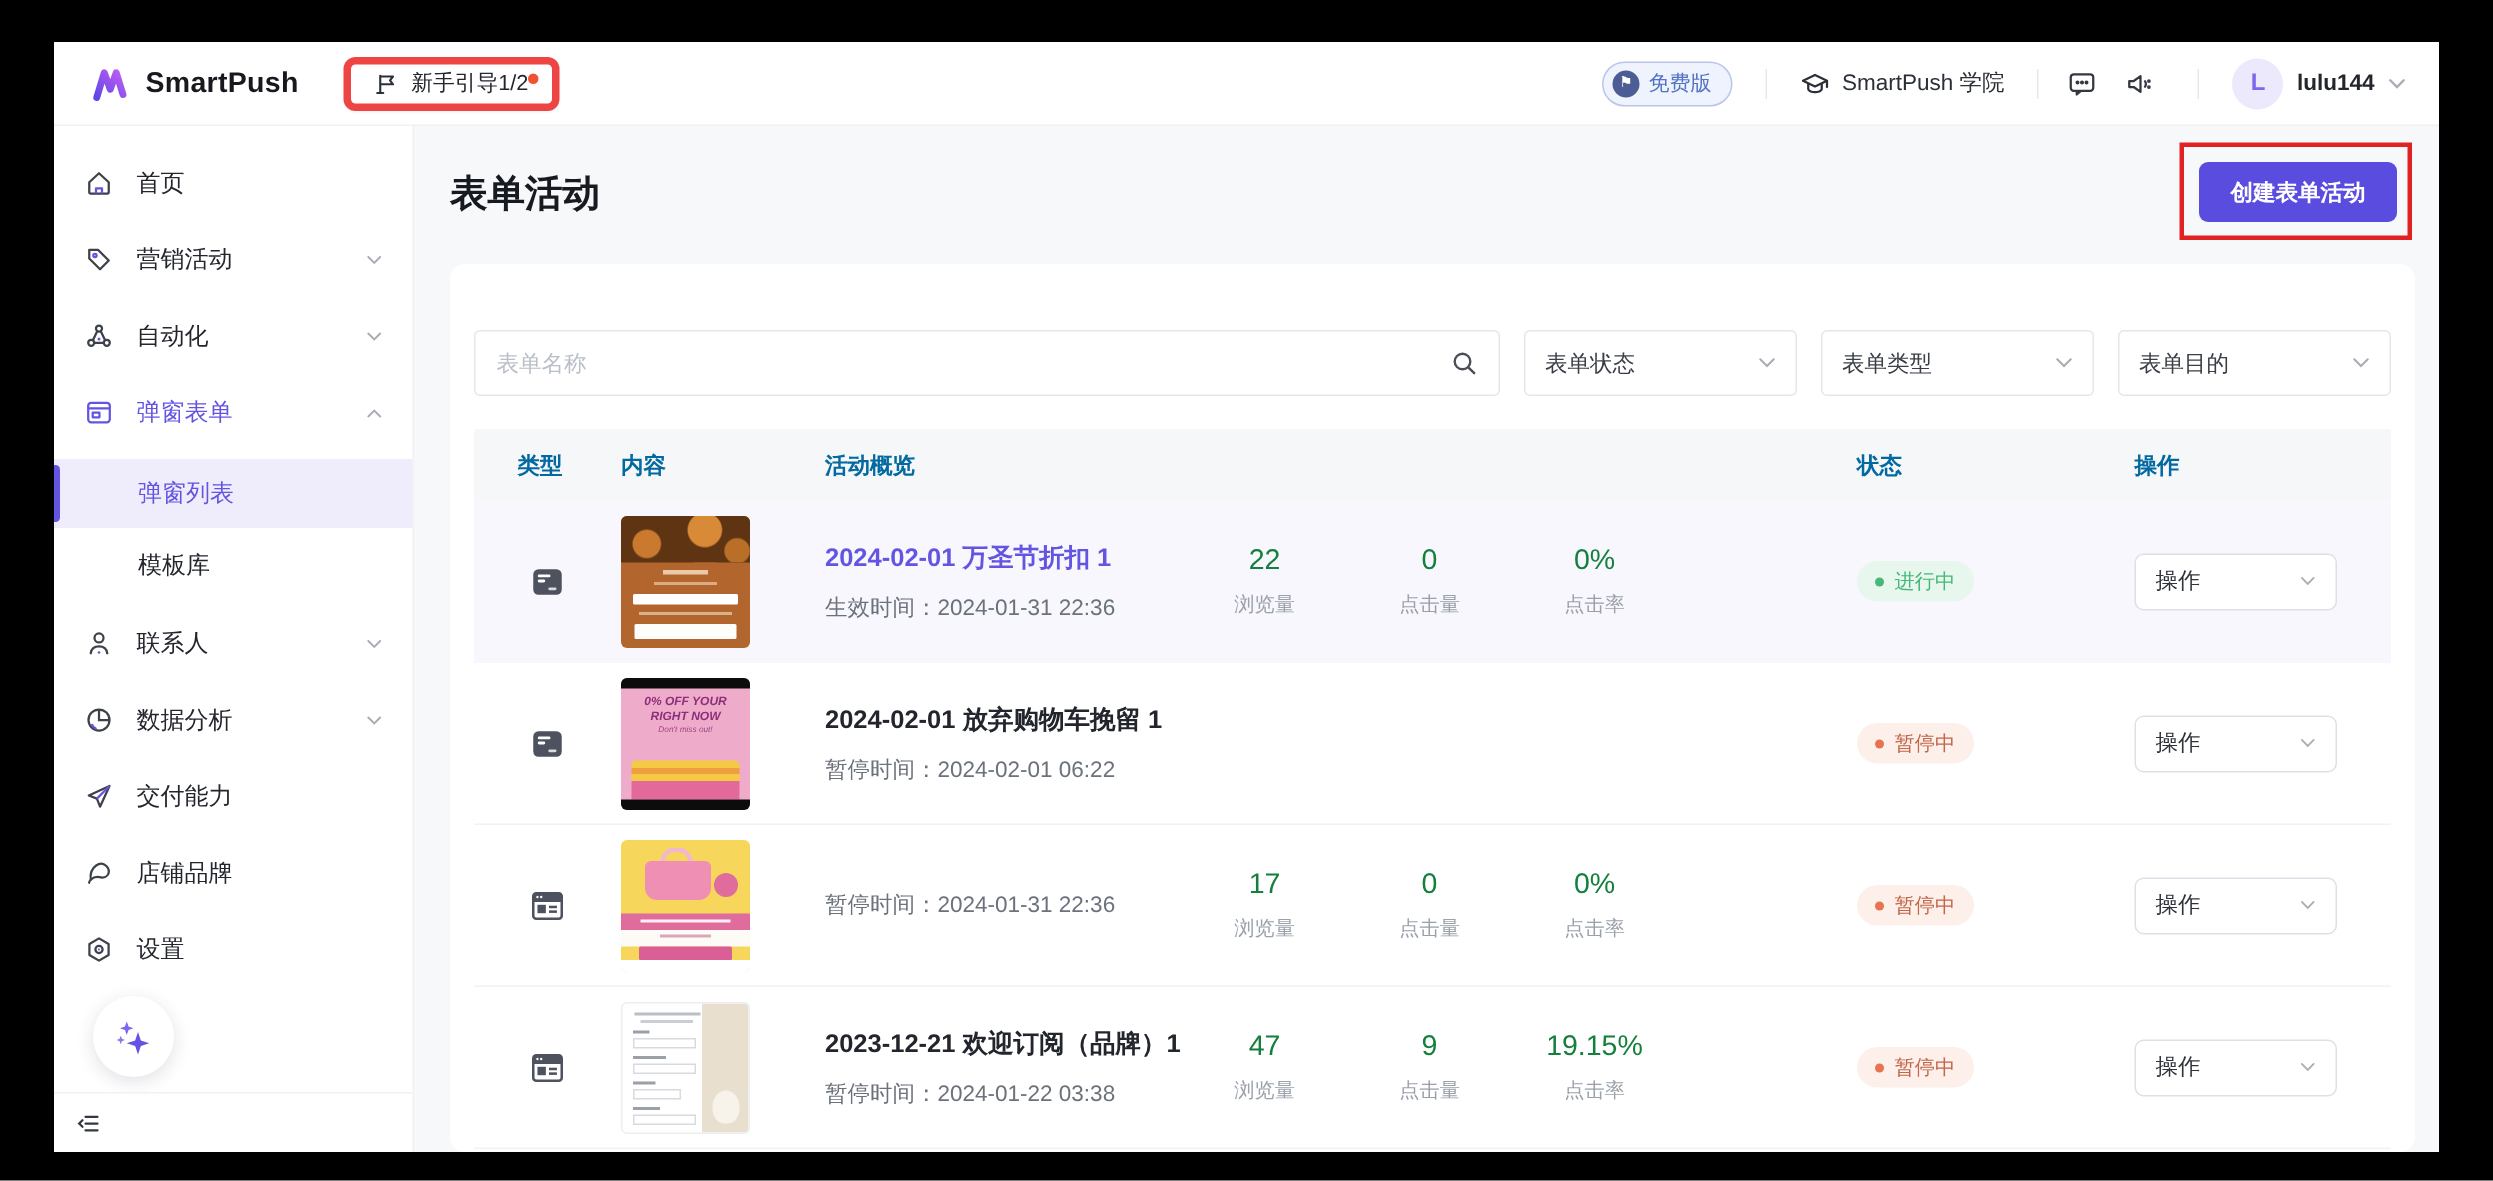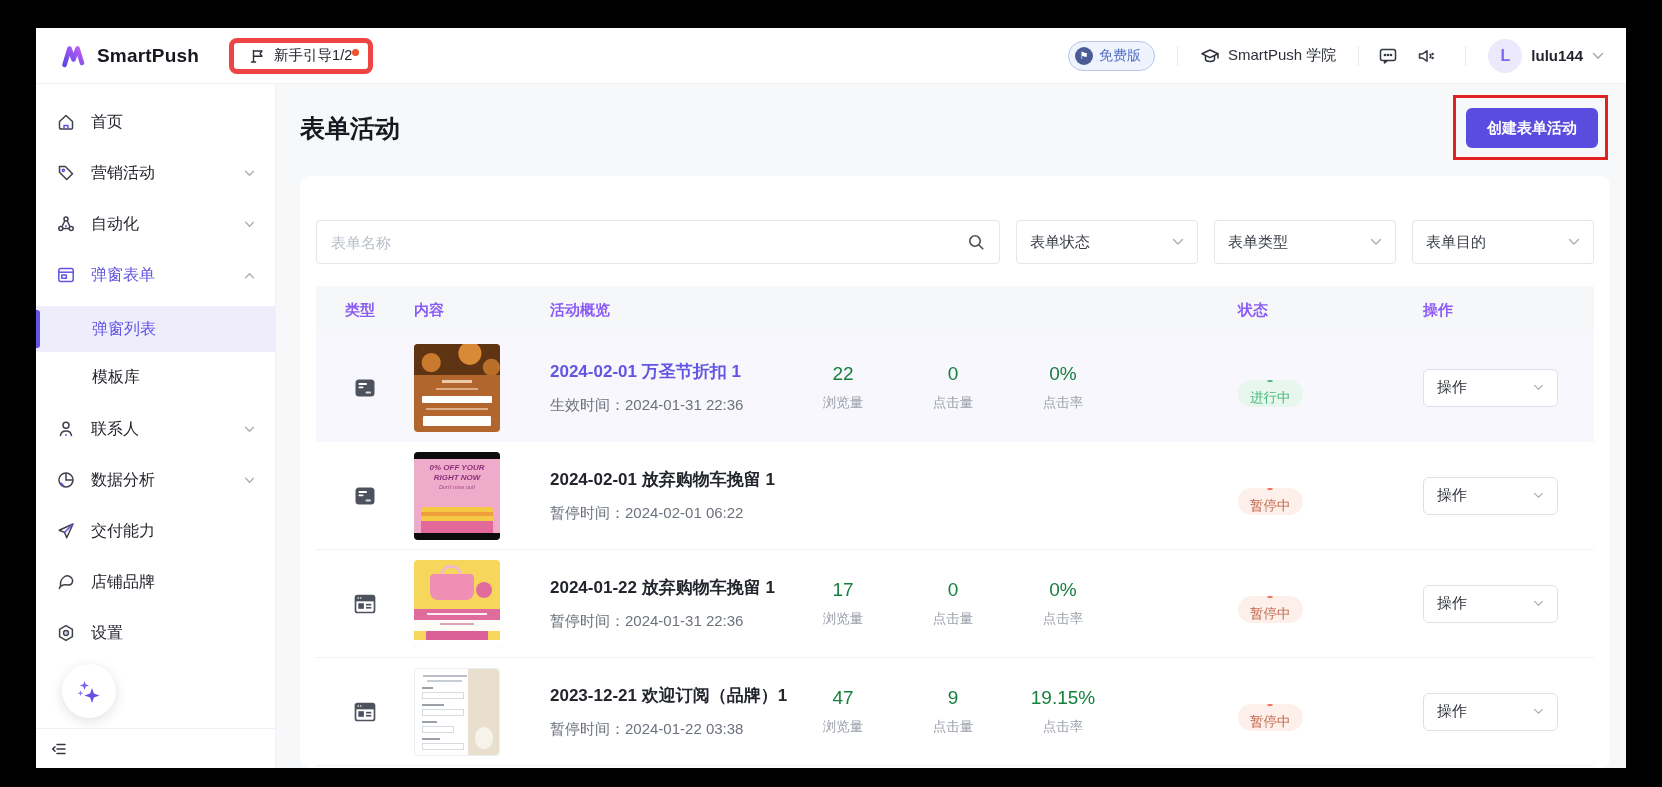--- a/index.html
+++ b/index.html
@@ -56,36 +56,36 @@
   
   .filters { display:flex; gap:16px;margin-top:20px; }
   .search-box { flex:1; height:44px; border:1px solid #e3e6ea; border-radius:4px; background:#fff; display:flex; align-items:center; padding:0 14px; }
   .search-box input { flex:1; border:none; outline:none; font-size:15px; color:#2f333b; background:transparent; font-family:inherit; }
   .search-box input::placeholder { color:#b9bfc8; }
   .search-ic { color:#4a4e57; flex:none; margin-left:10px; }
   .select { width:182px; flex:none; height:44px; border:1px solid #e3e6ea; border-radius:4px; background:#fff; display:flex; align-items:center; justify-content:space-between; padding:0 13px; font-size:15px; color:#3a3f47; cursor:pointer; }
 
   
   .tgrid { display:grid; grid-template-columns:80px 130px 262px 110px 110px 110px 120px 160px 1fr; align-items:center; }
-  .thead { margin-top:22px; height:48px; background:#f6f7f9; border-radius:2px; font-size:15px; font-weight:700; color:#8b5cf6; }
+  .thead { margin-top:22px; height:48px; background:#f6f7f9; border-radius:2px; font-size:15px; font-weight:700; color:#0369a1; }
   .th-type { padding-left:29px; } .th-content { padding-left:18px; } .th-overview { padding-left:24px; }
   .th-action { padding-left:25px; }
   .trow { height:108px; border-bottom:1px solid #f0f2f5; }
   .trow.hl { background:#f7f7fd; border-bottom-color:#f7f7fd; }
   .c-type { padding-left:37px; }
   .c-thumb { padding-left:18px; }
   .thumb { width:86px; height:88px; border-radius:4px; overflow:hidden; position:relative; cursor:pointer; }
   .c-main { padding-left:24px; }
   .row-title { font-size:17px; font-weight:700; color:#22252c; margin-bottom:13px; cursor:pointer; }
   .row-title.link { color:#6355e1; }
   .row-meta { font-size:15px; color:#6c727c; }
   .stat { text-align:center; }
   .stat-v { font-size:19px; color:#15803d; margin-bottom:9px; min-height:10px; }
   .stat-l { font-size:13.5px; color:#9ba1ab; }
-  .status { display:inline-flex; align-items:center; gap:7px; height:27px; padding:0 12px; border-radius:14px; font-size:13.5px;flex-direction:column; }
+  .status { display:inline-flex; align-items:center; gap:7px; height:27px; padding:0 12px; border-radius:14px; font-size:13.5px; }
   .status .dot { width:6px; height:6px; border-radius:50%; }
   .st-active { background:#e7f7ee; color:#46b878; } .st-active .dot { background:#46b878; }
   .st-paused { background:#fdf0ea; color:#c2664a; } .st-paused .dot { background:#e8734f; }
   .action-btn { width:135px; height:38px; margin-left:25px; background:#fff; border:1px solid #dde0e6; border-radius:6px; display:flex; align-items:center; justify-content:space-between; padding:0 13px; font-size:15px; color:#2f333b; cursor:pointer; font-family:inherit; }
 
   
   .th-halloween { background:#b2662d; }
   .hw-photo { position:absolute; top:0; left:0; right:0; height:36%;
     background:radial-gradient(circle at 20% 60%, #c97a2e 0 9px, transparent 10px),
                radial-gradient(circle at 65% 30%, #d98a36 0 11px, transparent 12px),
@@ -542,21 +542,20 @@
                   <i></i>
                 </div>
                 <div class="yl-gap">
                   <i></i>
                 </div>
               <div class="yl-btn"></div>
                 <div class="yl-foot"></div>
             </div>
           </div>
           <div class="c-main">
-            <div class="row-title">2024-01-22 放弃购物车挽留 1</div>
             <div class="row-meta"><span>暂停时间：</span><span>2024-01-31 22:36</span></div>
           </div>
           <div class="stat">
               <div class="stat-v">17</div>
               <div class="stat-l">浏览量</div>
             </div>
           <div class="stat">
               <div class="stat-v">0</div>
               <div class="stat-l">点击量</div>
             </div>

